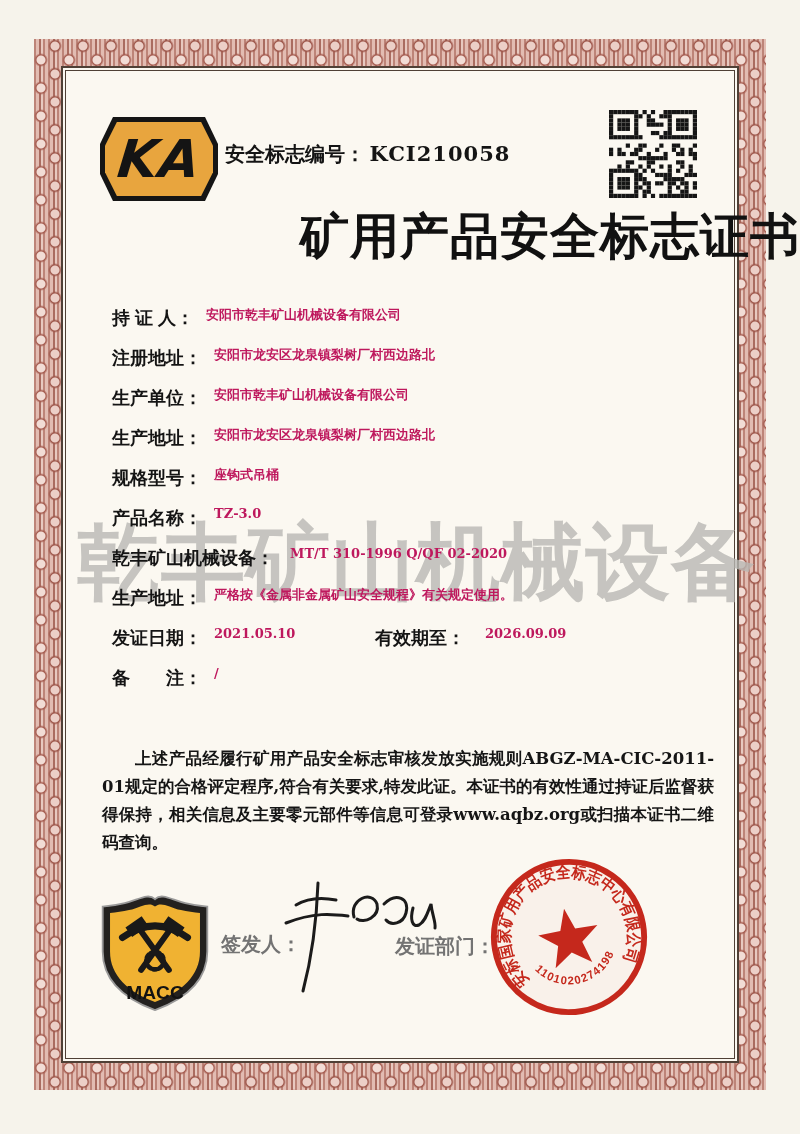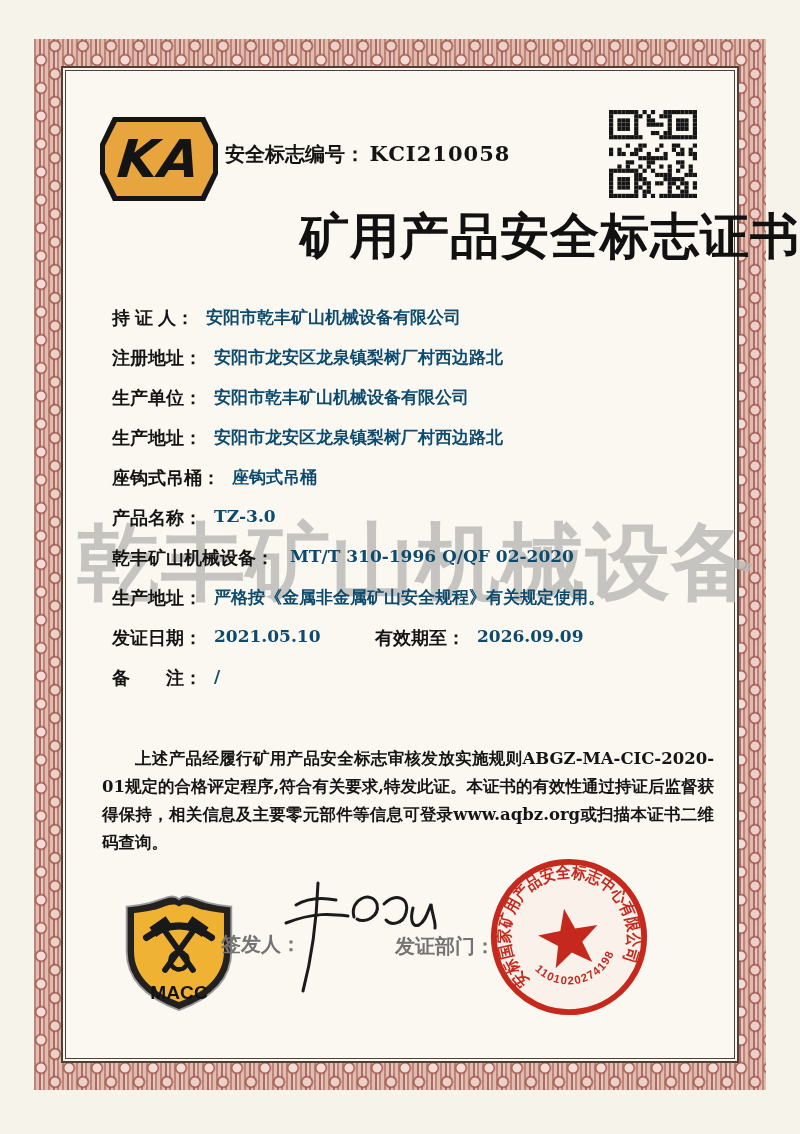--- a/index.html
+++ b/index.html
@@ -60,42 +60,42 @@
   }
 
   
   .fields{position:absolute;left:112px;top:292px;width:600px;z-index:3;margin-top:14px;}
   .row{display:flex;align-items:flex-start;height:40px;position:relative;}
   .row .label{
     flex:0 0 80px;font-size:18px;font-weight:bold;color:#141414;white-space:nowrap;
   }
   .row.long .label{flex:0 0 auto;margin-right:4px;}
   .row .value{
-    margin-left:12px;font-family:"DejaVu Serif",serif;font-size:17px;font-weight:600;
-    color:#0c4a6e;white-space:nowrap;
-  }
-  .row .pair2{position:absolute;left:263px;top:0;display:flex;}
+    margin-left:12px;font-family:"DejaVu Serif",serif;font-size:13px;font-weight:600;
+    color:#be185d;white-space:nowrap;
+  }
+  .row .pair2{position:absolute;left:263px;top:0;display:flex;gap:8px;}
   .row .pair2 .label{flex:0 0 auto;}
 
   
   .watermark{
     position:absolute;left:76px;top:506px;width:690px;z-index:1;
     font-size:84px;font-weight:bold;color:#b9b8b4;opacity:.8;
     white-space:nowrap;letter-spacing:1px;
   }
 
   
   .statement{
     position:absolute;left:102px;top:745px;width:612px;z-index:3;
     font-family:"DejaVu Serif",serif;font-size:16.5px;font-weight:bold;color:#151515;
     line-height:28px;text-align:justify;text-indent:2em;
   }
 
   
-  .macc{position:absolute;left:120px;top:891px;width:118px;height:122px;z-index:3;}
+  .macc{position:absolute;left:96px;top:891px;width:118px;height:122px;z-index:3;}
   .macc svg{width:100%;height:100%;}
   .signer-label,.dept-label{
     position:absolute;font-size:20px;font-weight:bold;color:#737373;z-index:3;white-space:nowrap;
   }
   .signer-label{left:221px;top:931px;}
   .dept-label{left:395px;top:933px;}
   .signature{position:absolute;left:266px;top:873px;width:172px;height:132px;z-index:4;}
   .seal{position:absolute;left:485px;top:853px;width:168px;height:168px;z-index:6;}
   .seal svg{width:100%;height:100%;}
 </style>
@@ -359,21 +359,21 @@
     </div>
     <div class="row">
       <span class="label">生产单位：</span>
       <span class="value">安阳市乾丰矿山机械设备有限公司</span>
     </div>
     <div class="row">
       <span class="label">生产地址：</span>
       <span class="value">安阳市龙安区龙泉镇梨树厂村西边路北</span>
     </div>
     <div class="row">
-      <span class="label">座钩式吊桶：</span>
+      <span class="label">规格型号：</span>
       <span class="value">座钩式吊桶</span>
     </div>
     <div class="row">
       <span class="label">产品名称：</span>
       <span class="value">TZ-3.0</span>
     </div>
     <div class="row long">
       <span class="label">乾丰矿山机械设备：</span>
       <span class="value">MT/T 310-1996 Q/QF 02-2020</span>
     </div>
@@ -388,21 +388,21 @@
         <span class="label">有效期至：</span>
         <span class="value">2026.09.09</span>
       </span>
     </div>
     <div class="row">
       <span class="label">备　　注：</span>
       <span class="value">/</span>
     </div>
   </div>
 
-  <div class="statement">上述产品经履行矿用产品安全标志审核发放实施规则ABGZ-MA-CIC-2020-01规定的合格评定程序,符合有关要求,特发此证。本证书的有效性通过持证后监督获得保持，相关信息及主要零元部件等信息可登录www.aqbz.org或扫描本证书二维码查询。</div>
+  <div class="statement">上述产品经履行矿用产品安全标志审核发放实施规则ABGZ-MA-CIC-2011-01规定的合格评定程序,符合有关要求,特发此证。本证书的有效性通过持证后监督获得保持，相关信息及主要零元部件等信息可登录www.aqbz.org或扫描本证书二维码查询。</div>
 
   <div class="macc">
     <svg viewBox="0 0 100 105" xmlns="http://www.w3.org/2000/svg">
       <path d="M50 7 C44 1.5 36 7.5 24 10.5 C18 12 11 13 5 13.5 L5 52 C5 76 23 92.5 50 102.5 C77 92.5 95 76 95 52 L95 13.5 C89 13 82 12 76 10.5 C64 7.5 56 1.5 50 7 Z" fill="#23211f" stroke="#9a9a9a" stroke-width="1.6"></path>
       <path d="M50 7 C44 1.5 36 7.5 24 10.5 C18 12 11 13 5 13.5 L5 52 C5 76 23 92.5 50 102.5 C77 92.5 95 76 95 52 L95 13.5 C89 13 82 12 76 10.5 C64 7.5 56 1.5 50 7 Z" fill="#f0b232" transform="translate(50 53) scale(0.86) translate(-50 -53)"></path>
       <g stroke="#191919" fill="none" stroke-linecap="round">
         <path d="M22 40 Q50 20 78 40" stroke-width="6"></path>
         <path d="M66 29 L38 68" stroke-width="5"></path>
         <path d="M34 29 L62 68" stroke-width="5"></path>
         <rect x="26" y="26" width="17" height="10" fill="#191919" stroke="none" transform="rotate(-35 34 31)"></rect>

